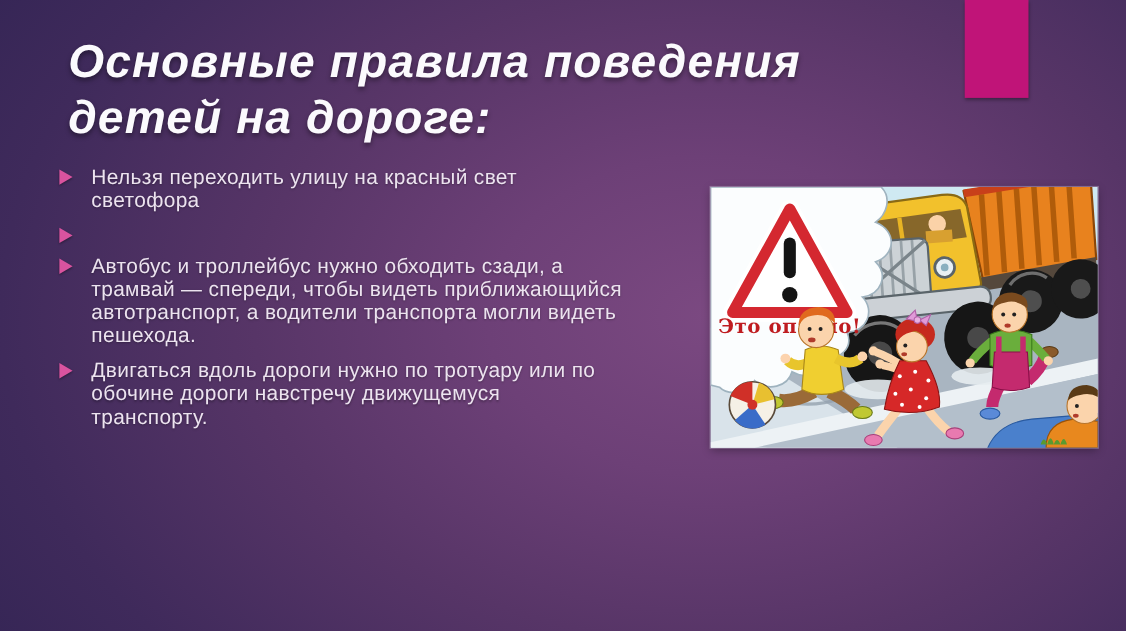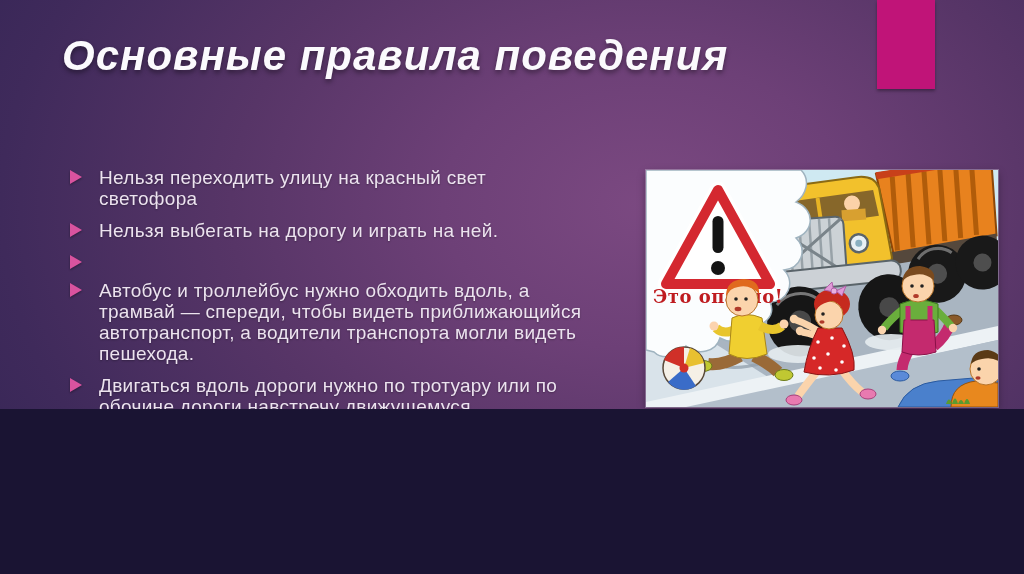--- a/index.html
+++ b/index.html
@@ -1,36 +1,36 @@
 <!DOCTYPE html>
 <html><head>
 <meta charset="utf-8">
 <style>
   html,body{margin:0;padding:0;background:#1a1433;}
   .slide{
-    position:relative;width:1024px;height:409px;overflow:hidden;
+    position:relative;width:1024px;height:574px;overflow:hidden;
     font-family:"Liberation Sans",sans-serif;
     background:
       radial-gradient(ellipse 920px 660px at 63% 50%,
         #7b4981 0%, #6d4077 22%, #573567 45%, #3f2a5b 70%, #2b2150 100%);
   }
   .accent-bar{
     position:absolute;left:877px;top:0;width:58px;height:89px;
     background:#c01478;box-shadow:0 2px 3px rgba(0,0,0,.35);
   }
   .title{
     position:absolute;left:62px;top:30px;width:720px;margin:0;
     font-size:42px;line-height:51px;font-weight:bold;font-style:italic;
     color:#fbfafd;letter-spacing:1px;
     text-shadow:0 3px 5px rgba(0,0,0,.4);
   }
   .title span{display:block;}
   .bullets{
     position:absolute;left:54px;top:151px;width:585px;
-    margin:16px;padding:0;list-style:none;
+    margin:0;padding:0;list-style:none;
   }
   .bullets li{
     display:flex;gap:17px;margin-bottom:11px;
     color:#ece3ef;font-size:19px;line-height:21px;letter-spacing:.3px;
     text-shadow:0 1px 2px rgba(0,0,0,.3);
   }
   .marker{
     flex:none;width:0;height:0;margin-top:3px;
     border-top:7px solid transparent;border-bottom:7px solid transparent;
     border-left:12px solid #d9539f;
@@ -46,47 +46,44 @@
 </style>
 </head>
 <body>
 
 <div class="slide">
 
   <div class="accent-bar"></div>
 
   <h1 class="title">
     <span>Основные правила поведения</span>
+    <span>детей на дороге:</span>
   </h1>
 
   <ul class="bullets">
       <li>
         <span class="marker"></span>
         <span class="btext">Нельзя переходить улицу на красный свет
 светофора</span>
       </li>
       <li>
         <span class="marker"></span>
-        <span class="btext">Нельзя выбегать на дорогу и играть на ней.</span>
-      </li>
-      <li>
-        <span class="marker"></span>
-      </li>
-      <li>
-        <span class="marker"></span>
-        <span class="btext">Автобус и троллейбус нужно обходить вдоль, а
+      </li>
+      <li>
+        <span class="marker"></span>
+        <span class="btext">Автобус и троллейбус нужно обходить сзади, а
 трамвай — спереди, чтобы видеть приближающийся
 автотранспорт, а водители транспорта могли видеть
 пешехода.</span>
       </li>
       <li>
         <span class="marker"></span>
         <span class="btext">Двигаться вдоль дороги нужно по тротуару или по
 обочине дороги навстречу движущемуся
-оставшуюся.</span>
+транспорту.</span>
       </li>
     </ul>
 
   <figure class="illustration">
     <svg viewBox="0 0 352 237" preserveAspectRatio="none">
 
       <rect x="0" y="0" width="352" height="237" fill="#cfe9f2"></rect>
 
       <polygon points="0,128 352,74 352,237 0,237" fill="#a9b5c1"></polygon>
 

